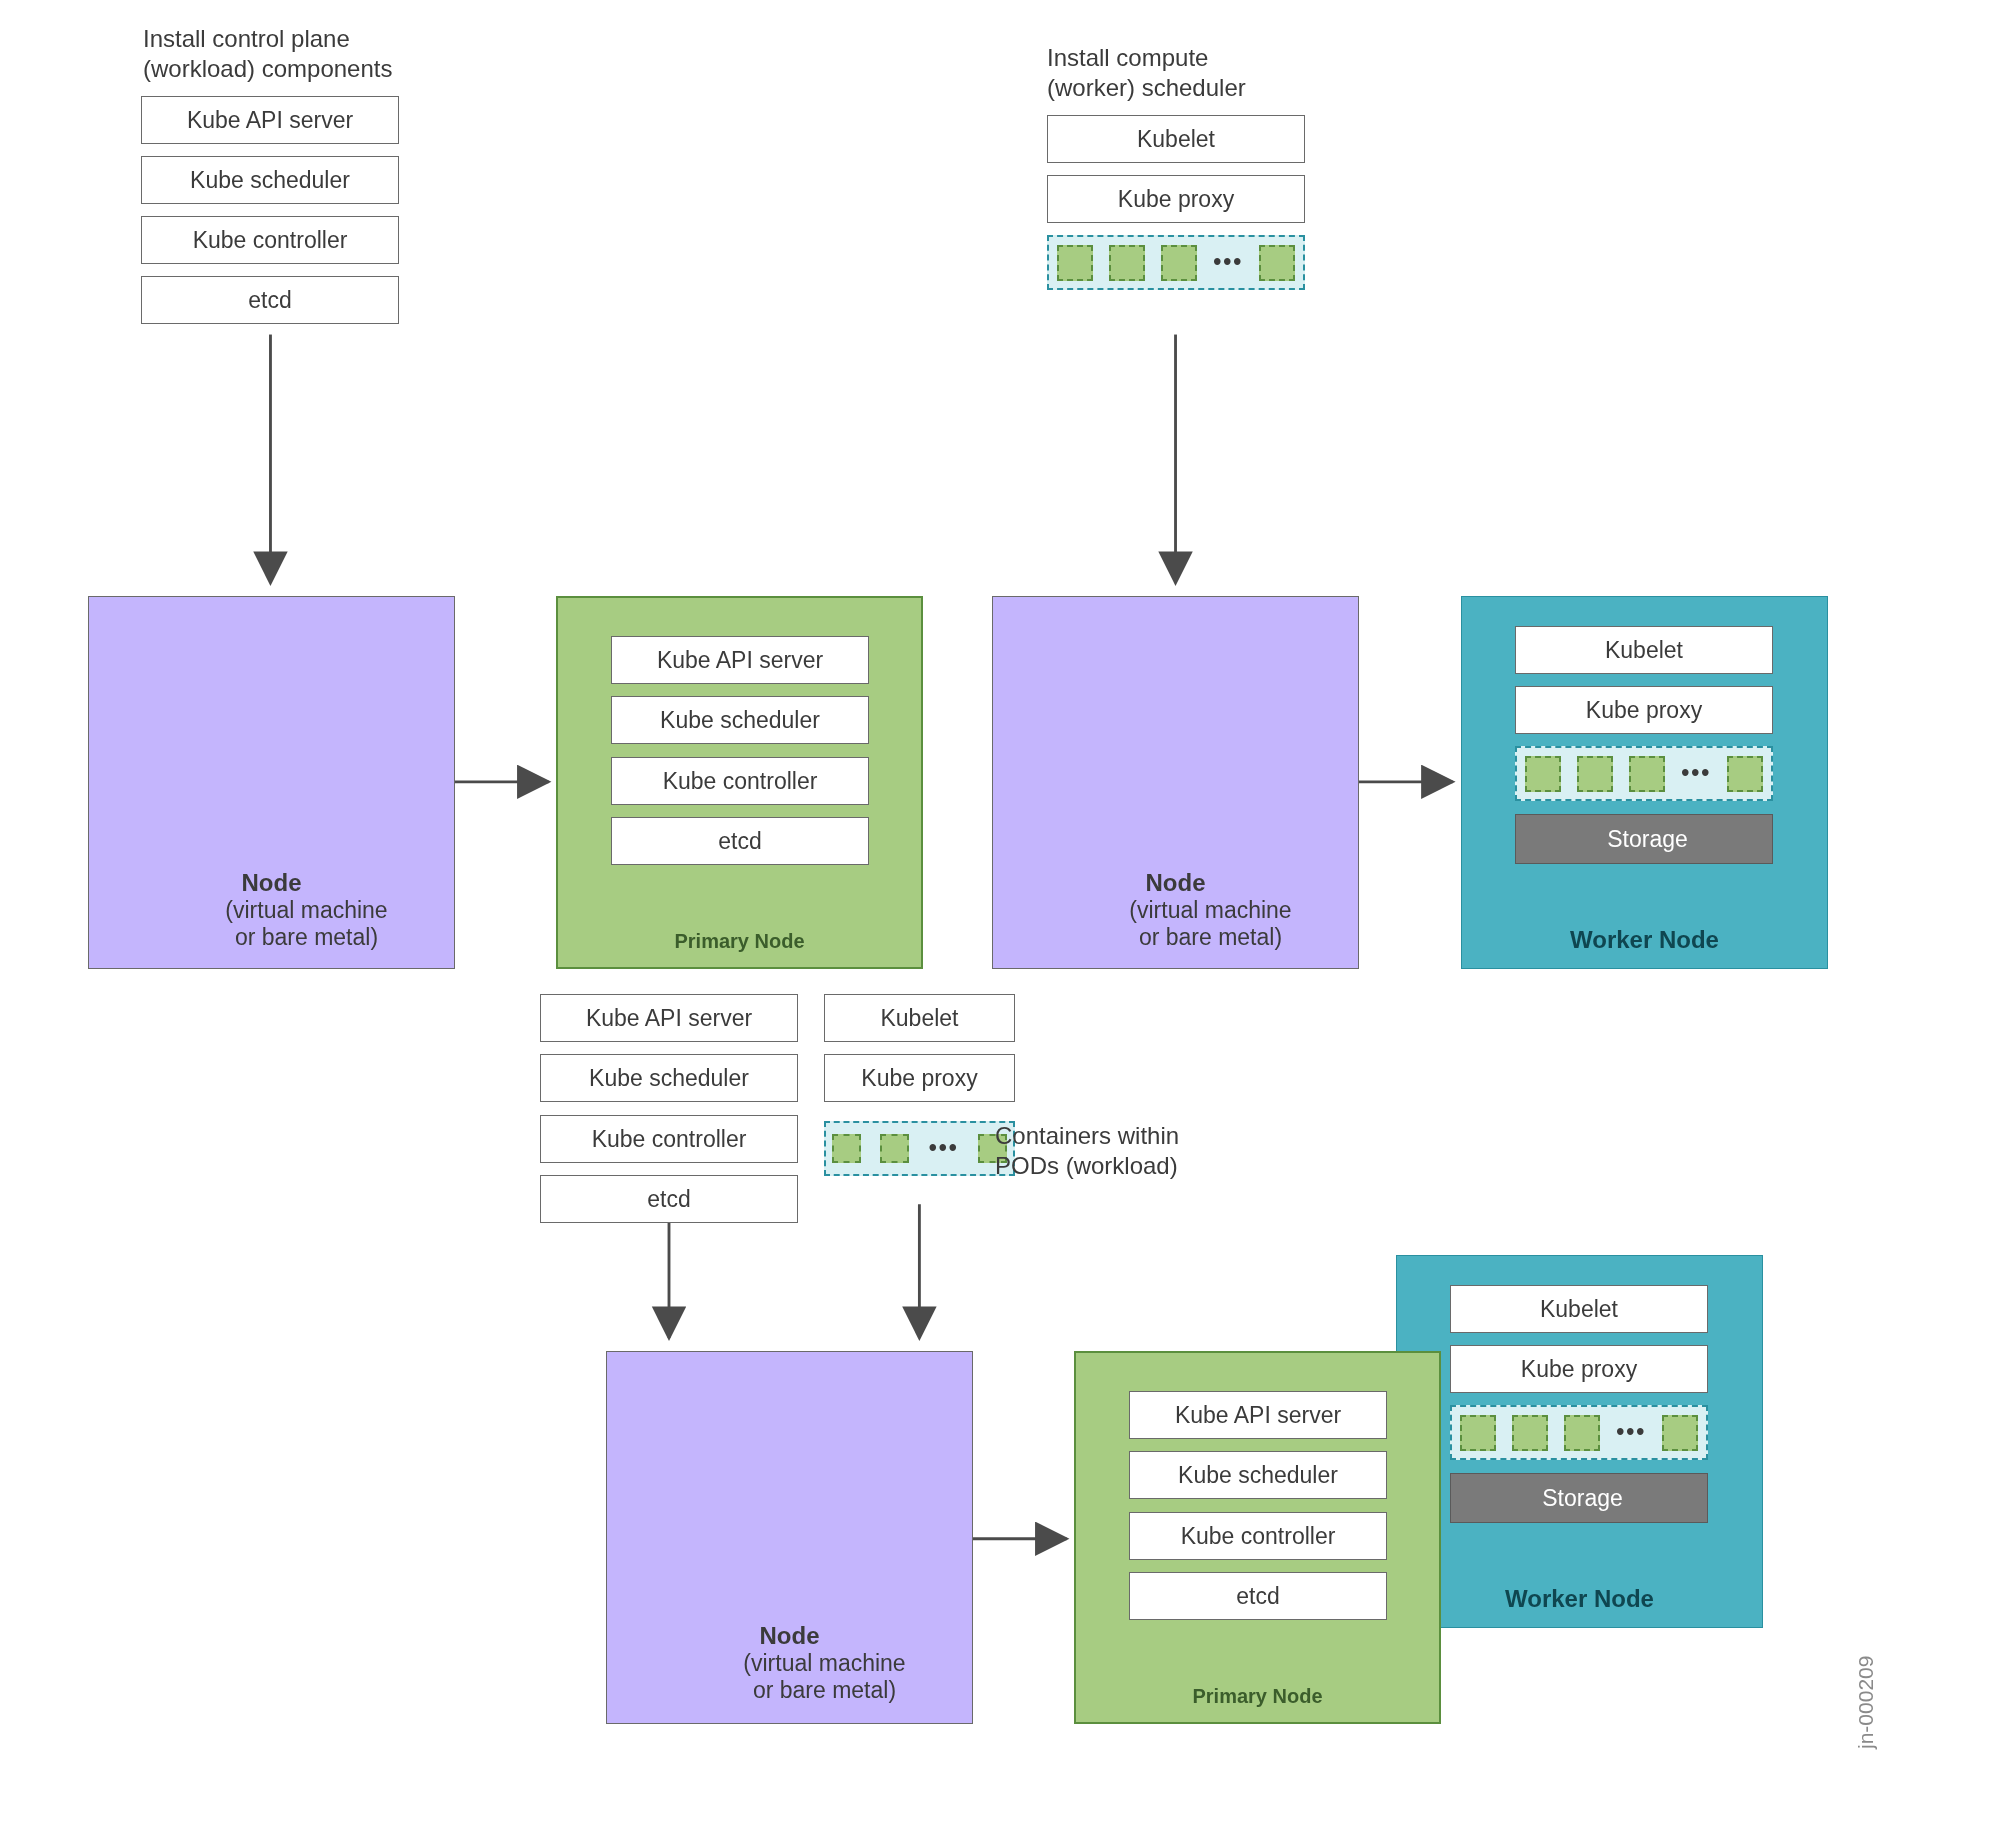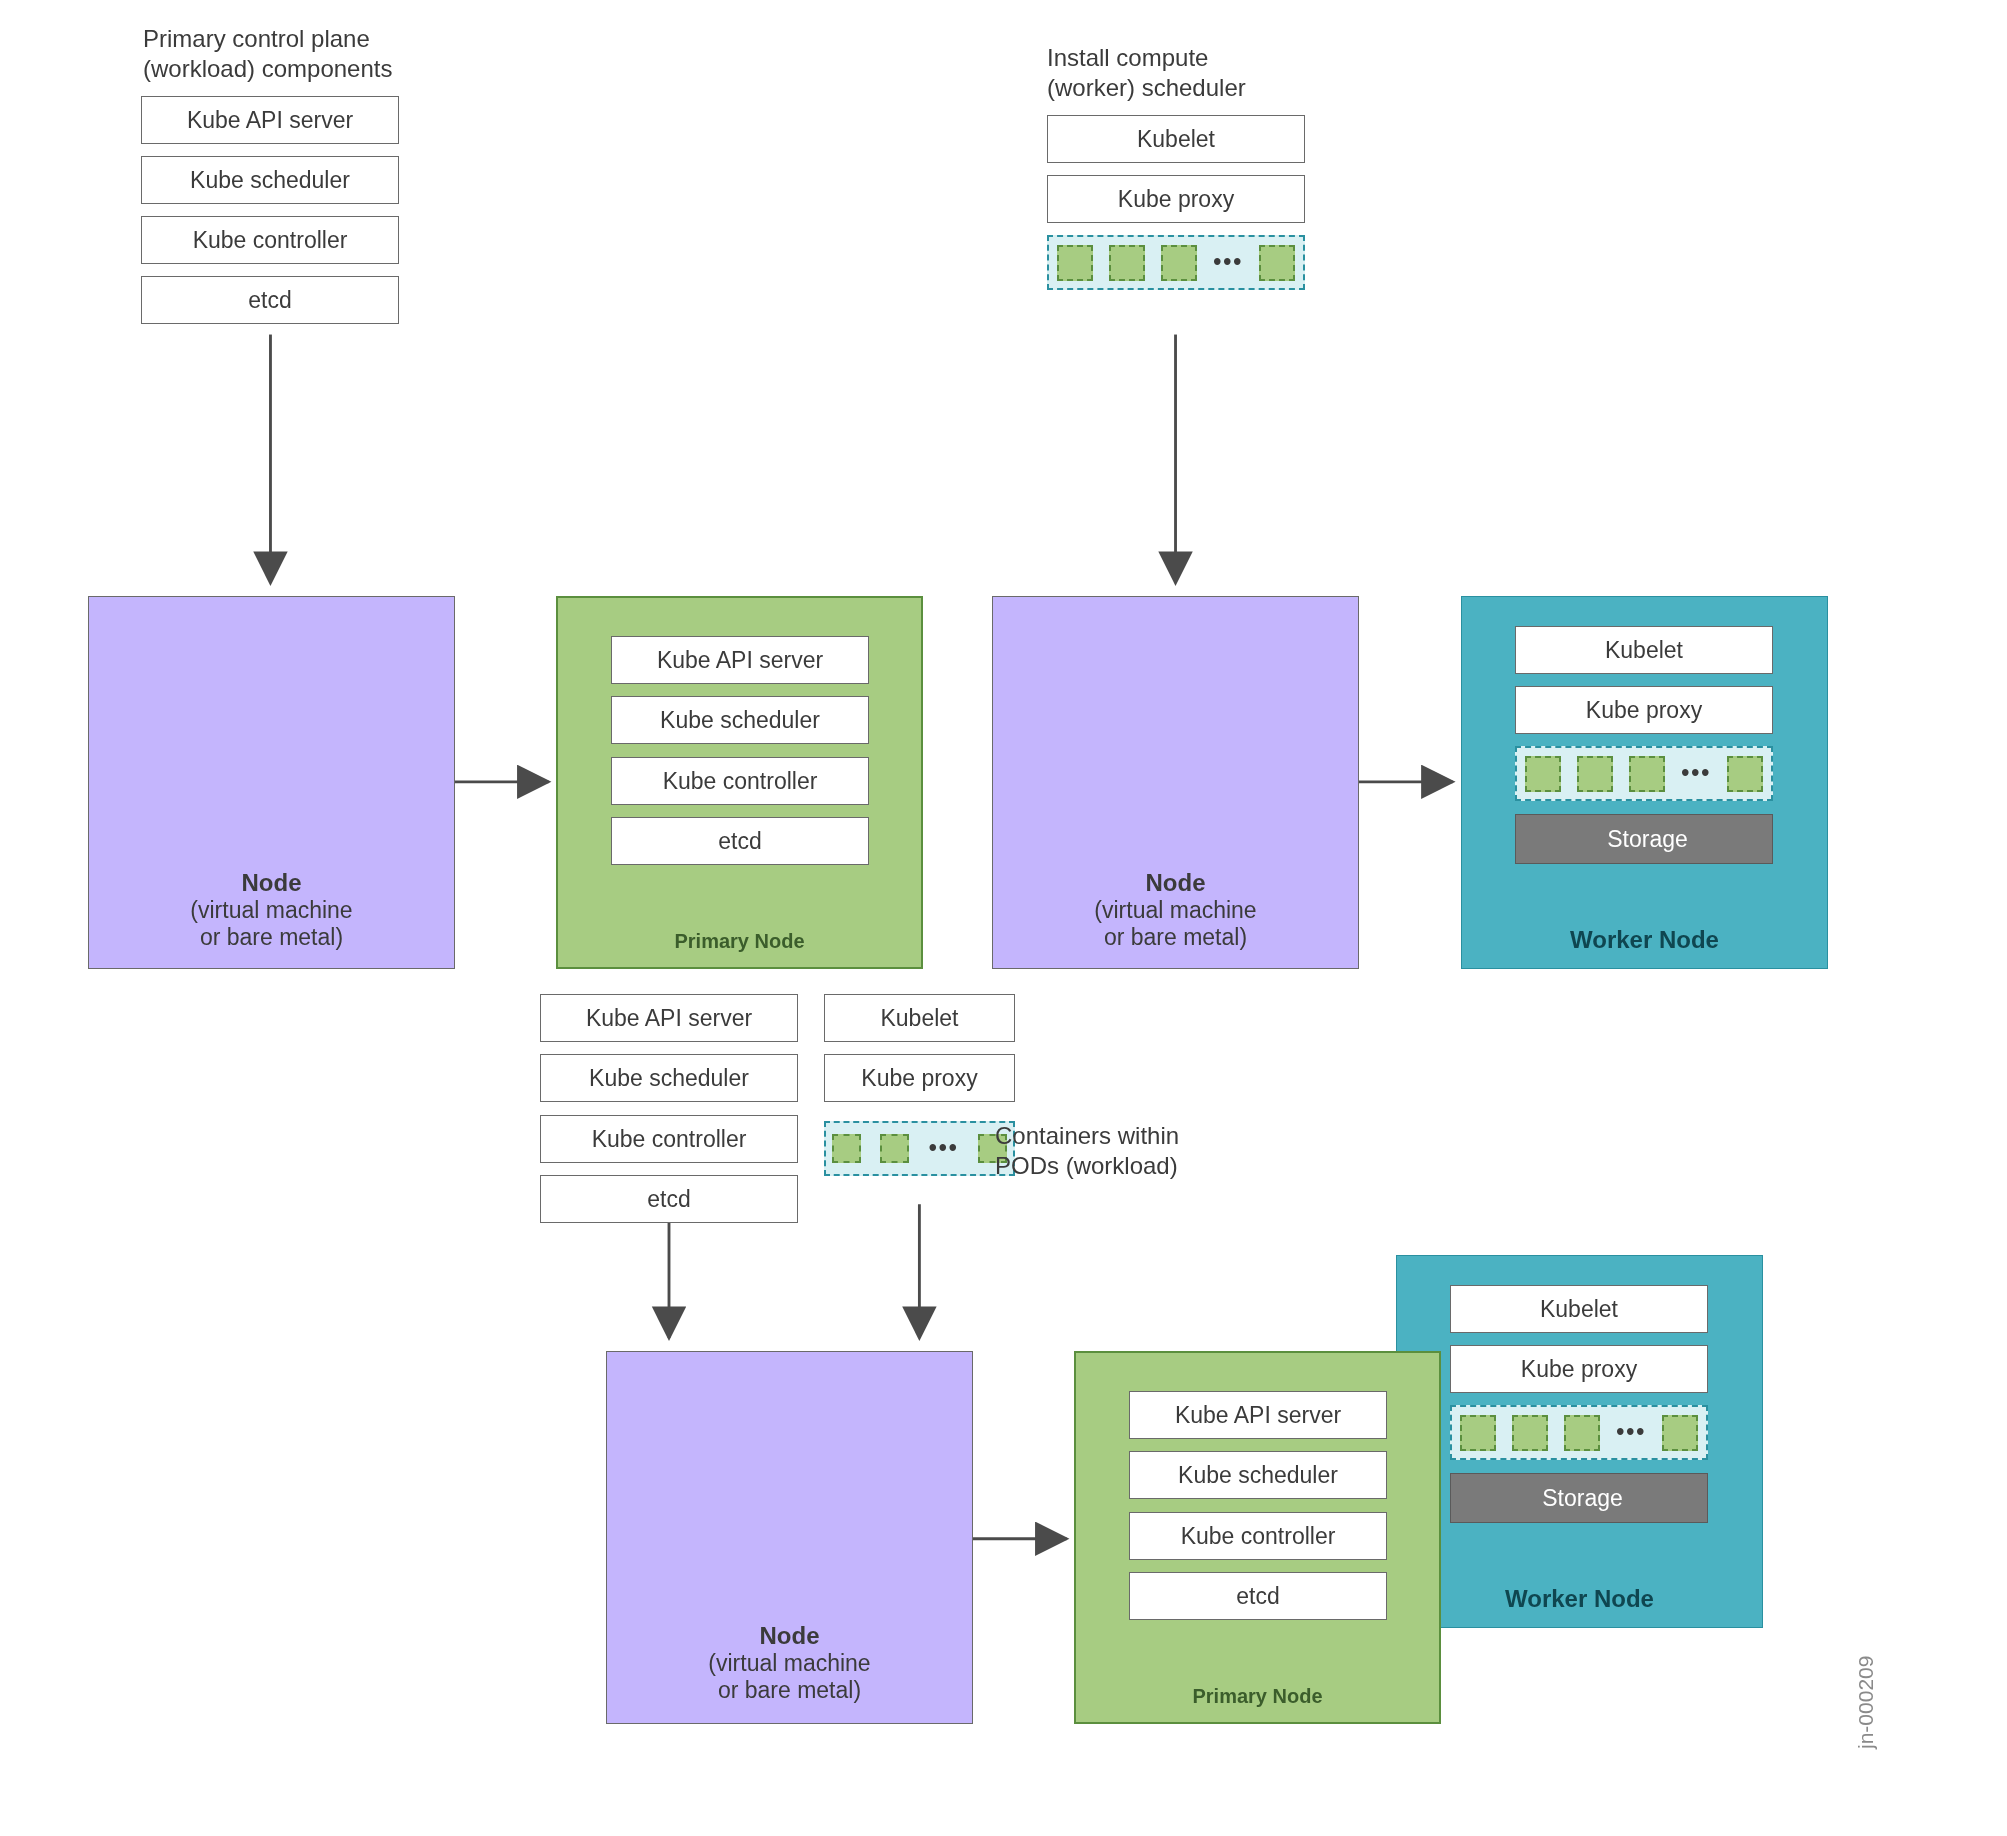--- a/index.html
+++ b/index.html
@@ -44,20 +44,21 @@
     font-size: 24px;
     color: #3b3b3b;
     text-align: center;
     width: 100%;
   }
   .node-sub {
     font-size: 23px;
     color: #3b3b3b;
     text-align: center;
     width: 100%;
+    margin-left: 35px;
   }
   .primary-box {
     position: absolute;
     background: #a7cc82;
     border: 2.9px solid #5b8f3e;
   }
   .primary-title {
     font-weight: 700;
     font-size: 20px;
     color: #3b5d2b;
@@ -143,21 +144,21 @@
     <line x1="1421" y1="818" x2="1520" y2="818" stroke="#4b4b4b" stroke-width="3" marker-end="url(#ah)"></line>
 
     <line x1="700" y1="1260" x2="700" y2="1400" stroke="#4b4b4b" stroke-width="3" marker-end="url(#ah)"></line>
 
     <line x1="962" y1="1260" x2="962" y2="1400" stroke="#4b4b4b" stroke-width="3" marker-end="url(#ah)"></line>
 
     <line x1="1018" y1="1610" x2="1116" y2="1610" stroke="#4b4b4b" stroke-width="3" marker-end="url(#ah)"></line>
   </svg>
 
   <div class="label-text" style="left:143px; top:24px; width:306px; text-align:left;">
-    <div>Primary control plane</div>
+    <div>Install control plane</div>
     <div>(workload) components</div>
   </div>
 
   <div class="comp-box" style="left:141px; top:96px; width:258px; height:48px;">
       <span>Kube API server</span>
     </div>
   <div class="comp-box" style="left:141px; top:156px; width:258px; height:48px;">
       <span>Kube scheduler</span>
     </div>
   <div class="comp-box" style="left:141px; top:216px; width:258px; height:48px;">

